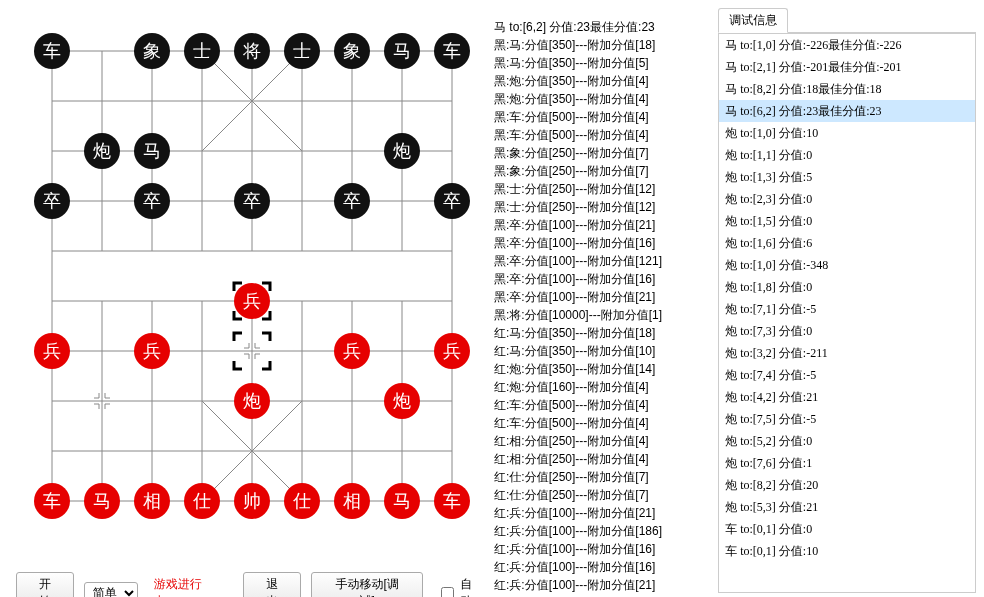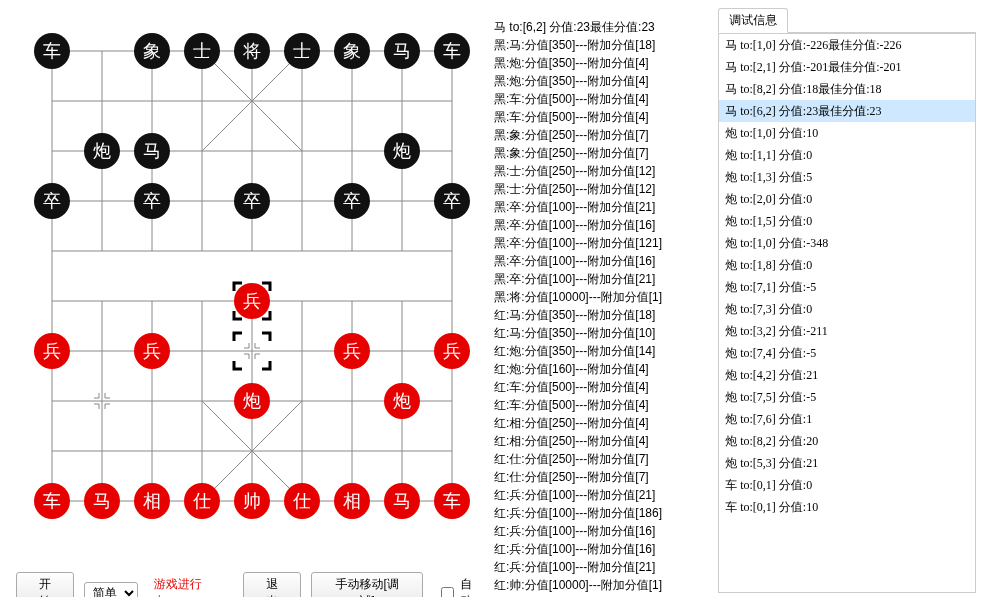--- a/index.html
+++ b/index.html
@@ -246,20 +246,21 @@
       <input type="checkbox" style="">
       <span>自动</span>
     </label>
   </div>
 </div>
 
 <div class="mid-col">
   <div>马 to:[6,2] 分值:23最佳分值:23</div>
   <div id="mid-lines">
       <div>黑:马:分值[350]---附加分值[18]</div>
+      <div>黑:马:分值[350]---附加分值[5]</div>
       <div>黑:炮:分值[350]---附加分值[4]</div>
       <div>黑:炮:分值[350]---附加分值[4]</div>
       <div>黑:车:分值[500]---附加分值[4]</div>
       <div>黑:车:分值[500]---附加分值[4]</div>
       <div>黑:象:分值[250]---附加分值[7]</div>
       <div>黑:象:分值[250]---附加分值[7]</div>
       <div>黑:士:分值[250]---附加分值[12]</div>
       <div>黑:士:分值[250]---附加分值[12]</div>
       <div>黑:卒:分值[100]---附加分值[21]</div>
       <div>黑:卒:分值[100]---附加分值[16]</div>
@@ -291,29 +292,31 @@
     <span class="tab">调试信息</span>
   </div>
   <div class="listbox" id="debug-list">
       <div class="row">马 to:[1,0] 分值:-226最佳分值:-226</div>
       <div class="row">马 to:[2,1] 分值:-201最佳分值:-201</div>
       <div class="row">马 to:[8,2] 分值:18最佳分值:18</div>
       <div class="row sel">马 to:[6,2] 分值:23最佳分值:23</div>
       <div class="row">炮 to:[1,0] 分值:10</div>
       <div class="row">炮 to:[1,1] 分值:0</div>
       <div class="row">炮 to:[1,3] 分值:5</div>
-      <div class="row">炮 to:[2,0] 分值:0</div>
+      <div class="row">炮 to:[2,3] 分值:0</div>
       <div class="row">炮 to:[1,5] 分值:0</div>
+      <div class="row">炮 to:[1,6] 分值:6</div>
       <div class="row">炮 to:[1,0] 分值:-348</div>
       <div class="row">炮 to:[1,8] 分值:0</div>
       <div class="row">炮 to:[7,1] 分值:-5</div>
       <div class="row">炮 to:[7,3] 分值:0</div>
       <div class="row">炮 to:[3,2] 分值:-211</div>
       <div class="row">炮 to:[7,4] 分值:-5</div>
       <div class="row">炮 to:[4,2] 分值:21</div>
       <div class="row">炮 to:[7,5] 分值:-5</div>
+      <div class="row">炮 to:[5,2] 分值:0</div>
       <div class="row">炮 to:[7,6] 分值:1</div>
       <div class="row">炮 to:[8,2] 分值:20</div>
       <div class="row">炮 to:[5,3] 分值:21</div>
       <div class="row">车 to:[0,1] 分值:0</div>
       <div class="row">车 to:[0,1] 分值:10</div>
     </div>
 </div>
 
 </body></html>

